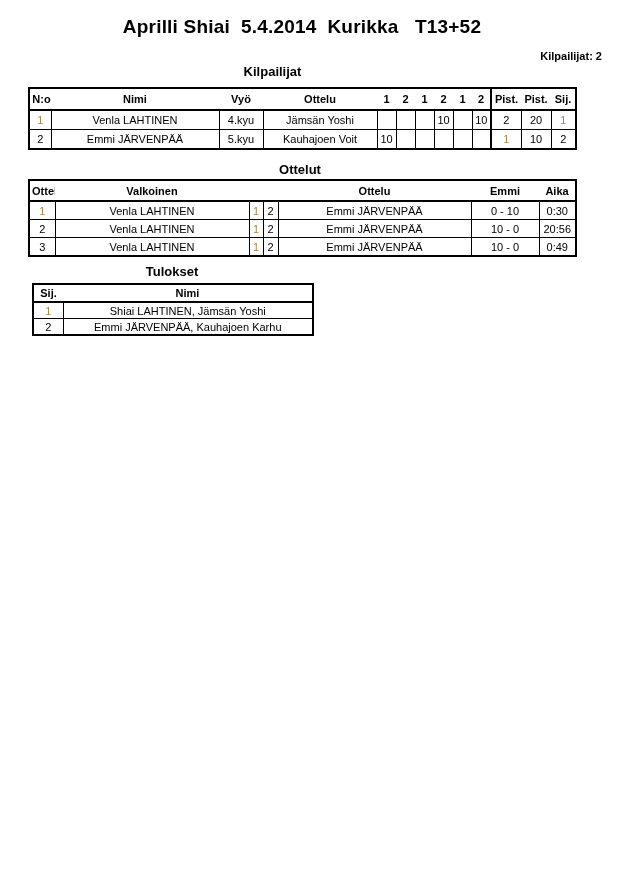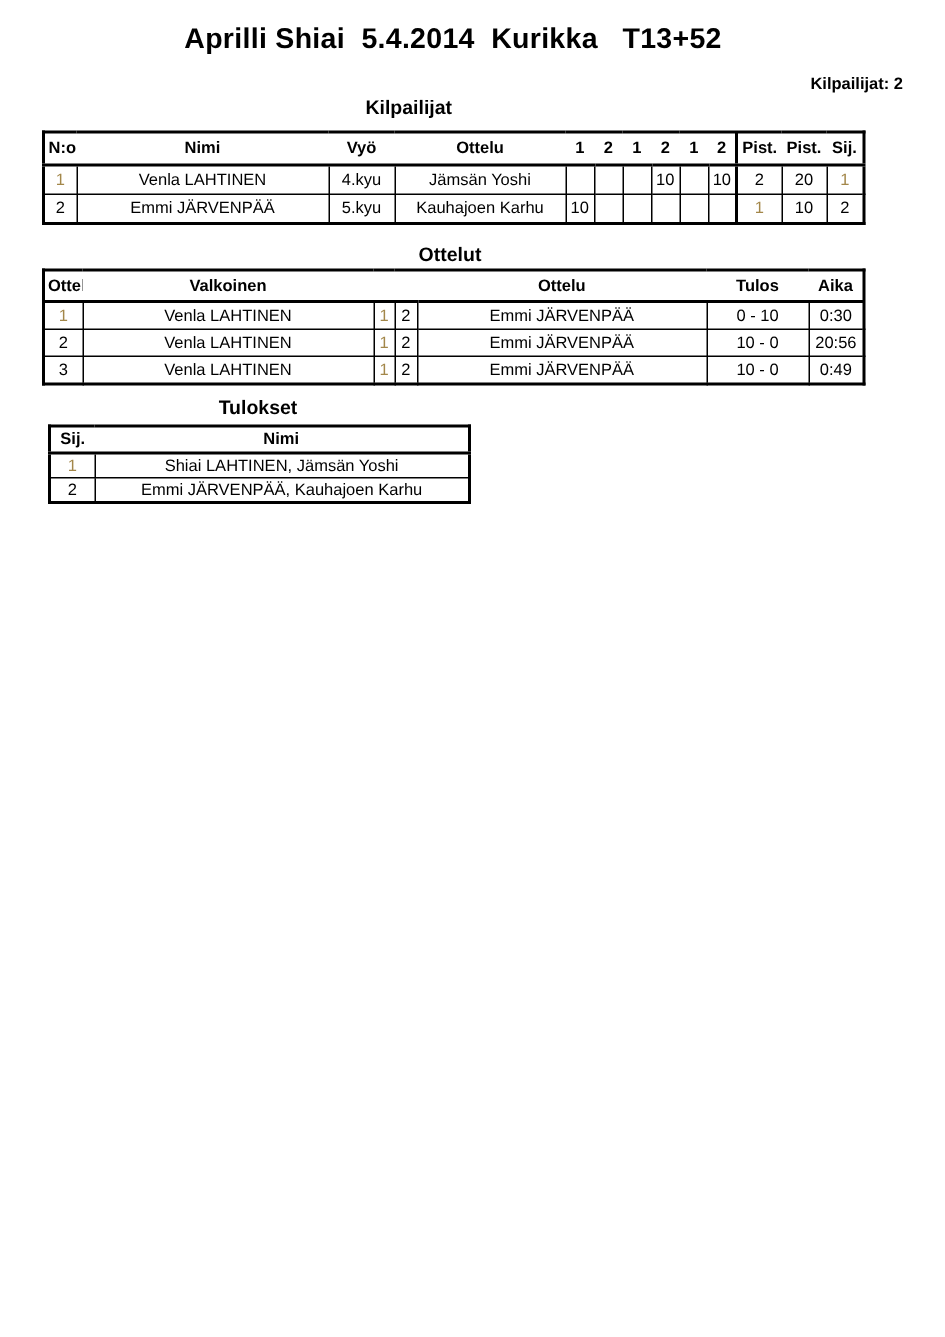--- a/index.html
+++ b/index.html
@@ -117,21 +117,21 @@
       <td class="ctr"></td>
       <td class="ctr">10</td>
       <td class="ctr thick-l">2</td>
       <td class="ctr">20</td>
       <td class="ctr faded">1</td>
     </tr>
     <tr>
       <td class="ctr">2</td>
       <td class="lft">Emmi JÄRVENPÄÄ</td>
       <td class="ctr">5.kyu</td>
-      <td class="lft">Kauhajoen Karhu</td>
+      <td class="lft">Kauhajoen Voit</td>
       <td class="ctr">10</td>
       <td class="ctr"></td>
       <td class="ctr"></td>
       <td class="ctr"></td>
       <td class="ctr"></td>
       <td class="ctr"></td>
       <td class="ctr faded thick-l">1</td>
       <td class="ctr">10</td>
       <td class="ctr">2</td>
     </tr>
@@ -150,21 +150,21 @@
       <col style="width:68px">
       <col style="width:37px">
   </colgroup>
   <thead>
     <tr>
       <th class="lft br1">Ottelu</th>
       <th>Valkoinen</th>
       <th></th>
       <th></th>
       <th>Ottelu</th>
-      <th class="bl1">Tulos</th>
+      <th class="bl1">Emmi</th>
       <th class="bl1">Aika</th>
     </tr>
   </thead>
   <tbody>
     <tr>
       <td class="ctr faded">1</td>
       <td class="lft">Venla LAHTINEN</td>
       <td class="ctr faded">1</td>
       <td class="ctr">2</td>
       <td class="lft">Emmi JÄRVENPÄÄ</td>

